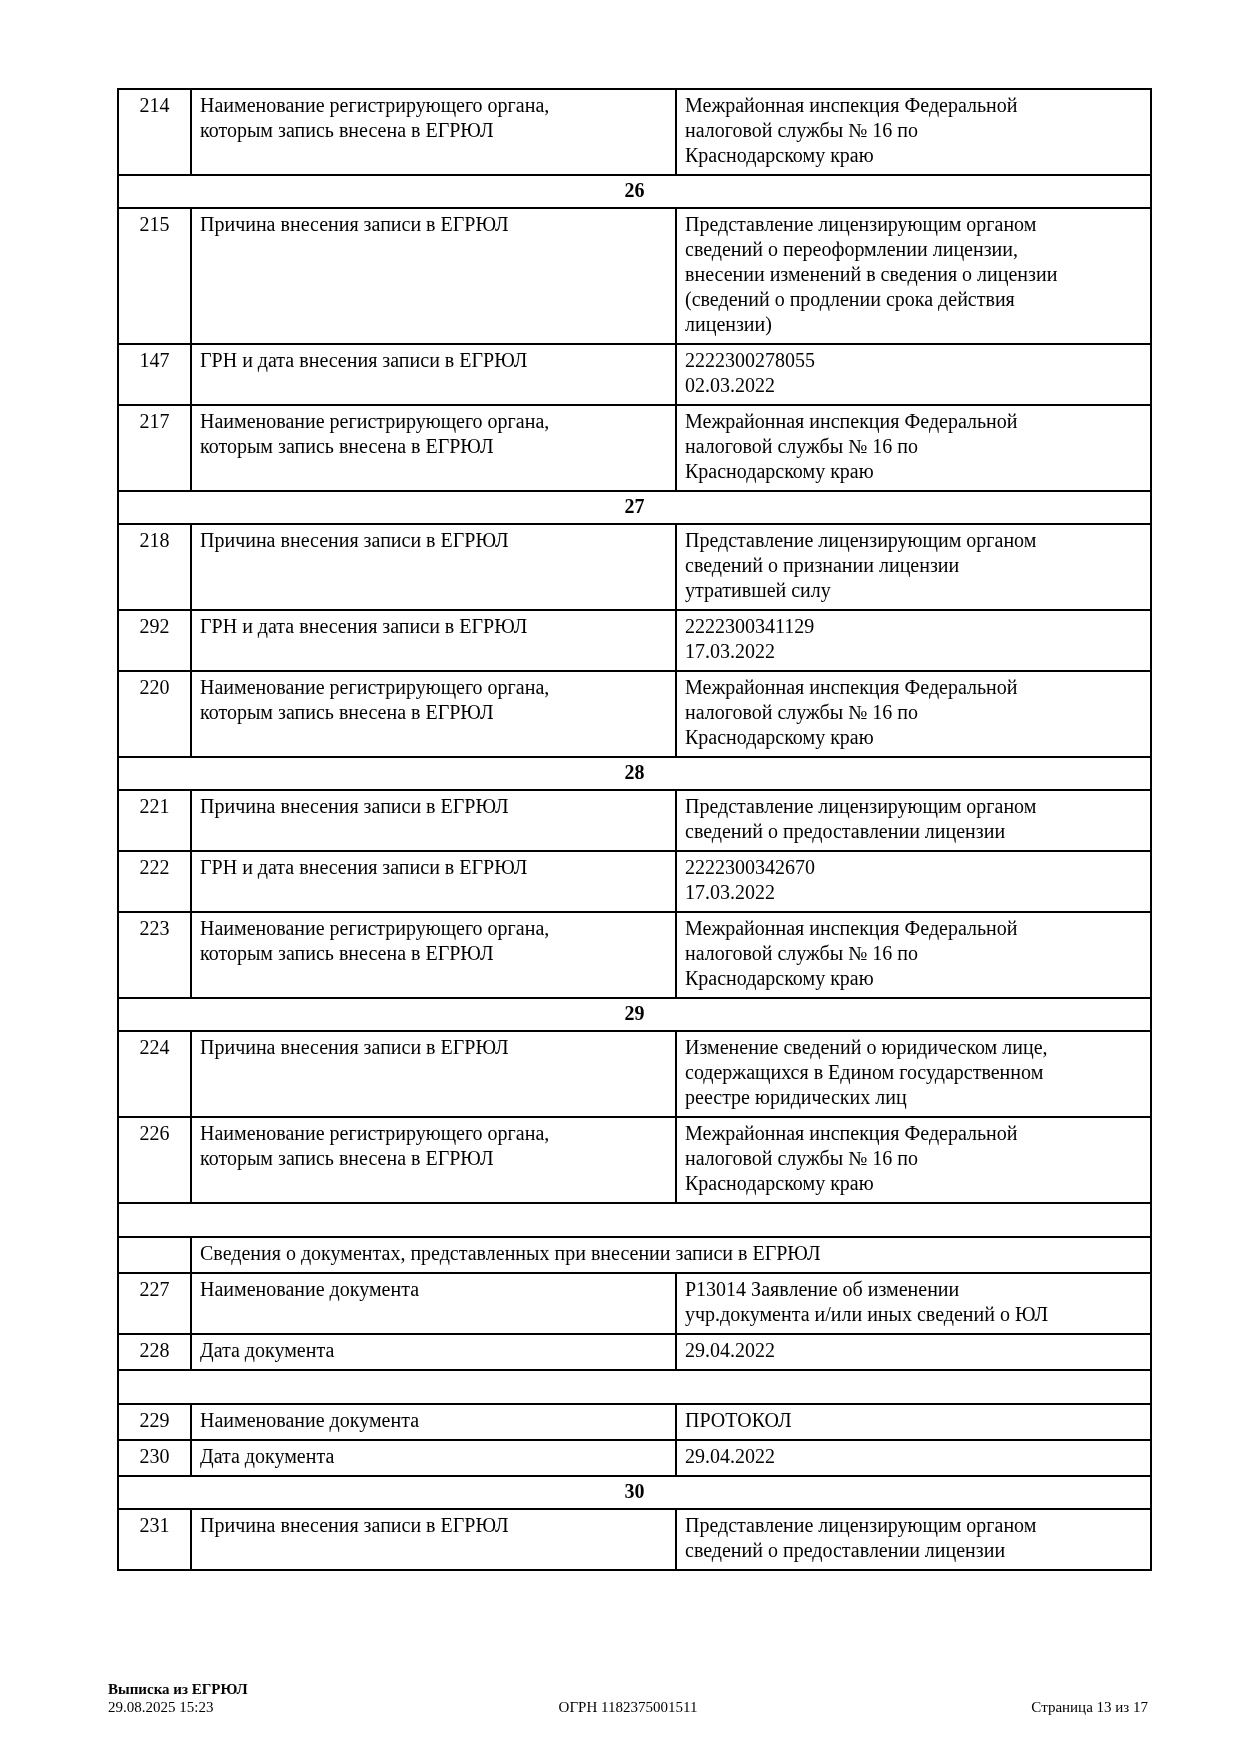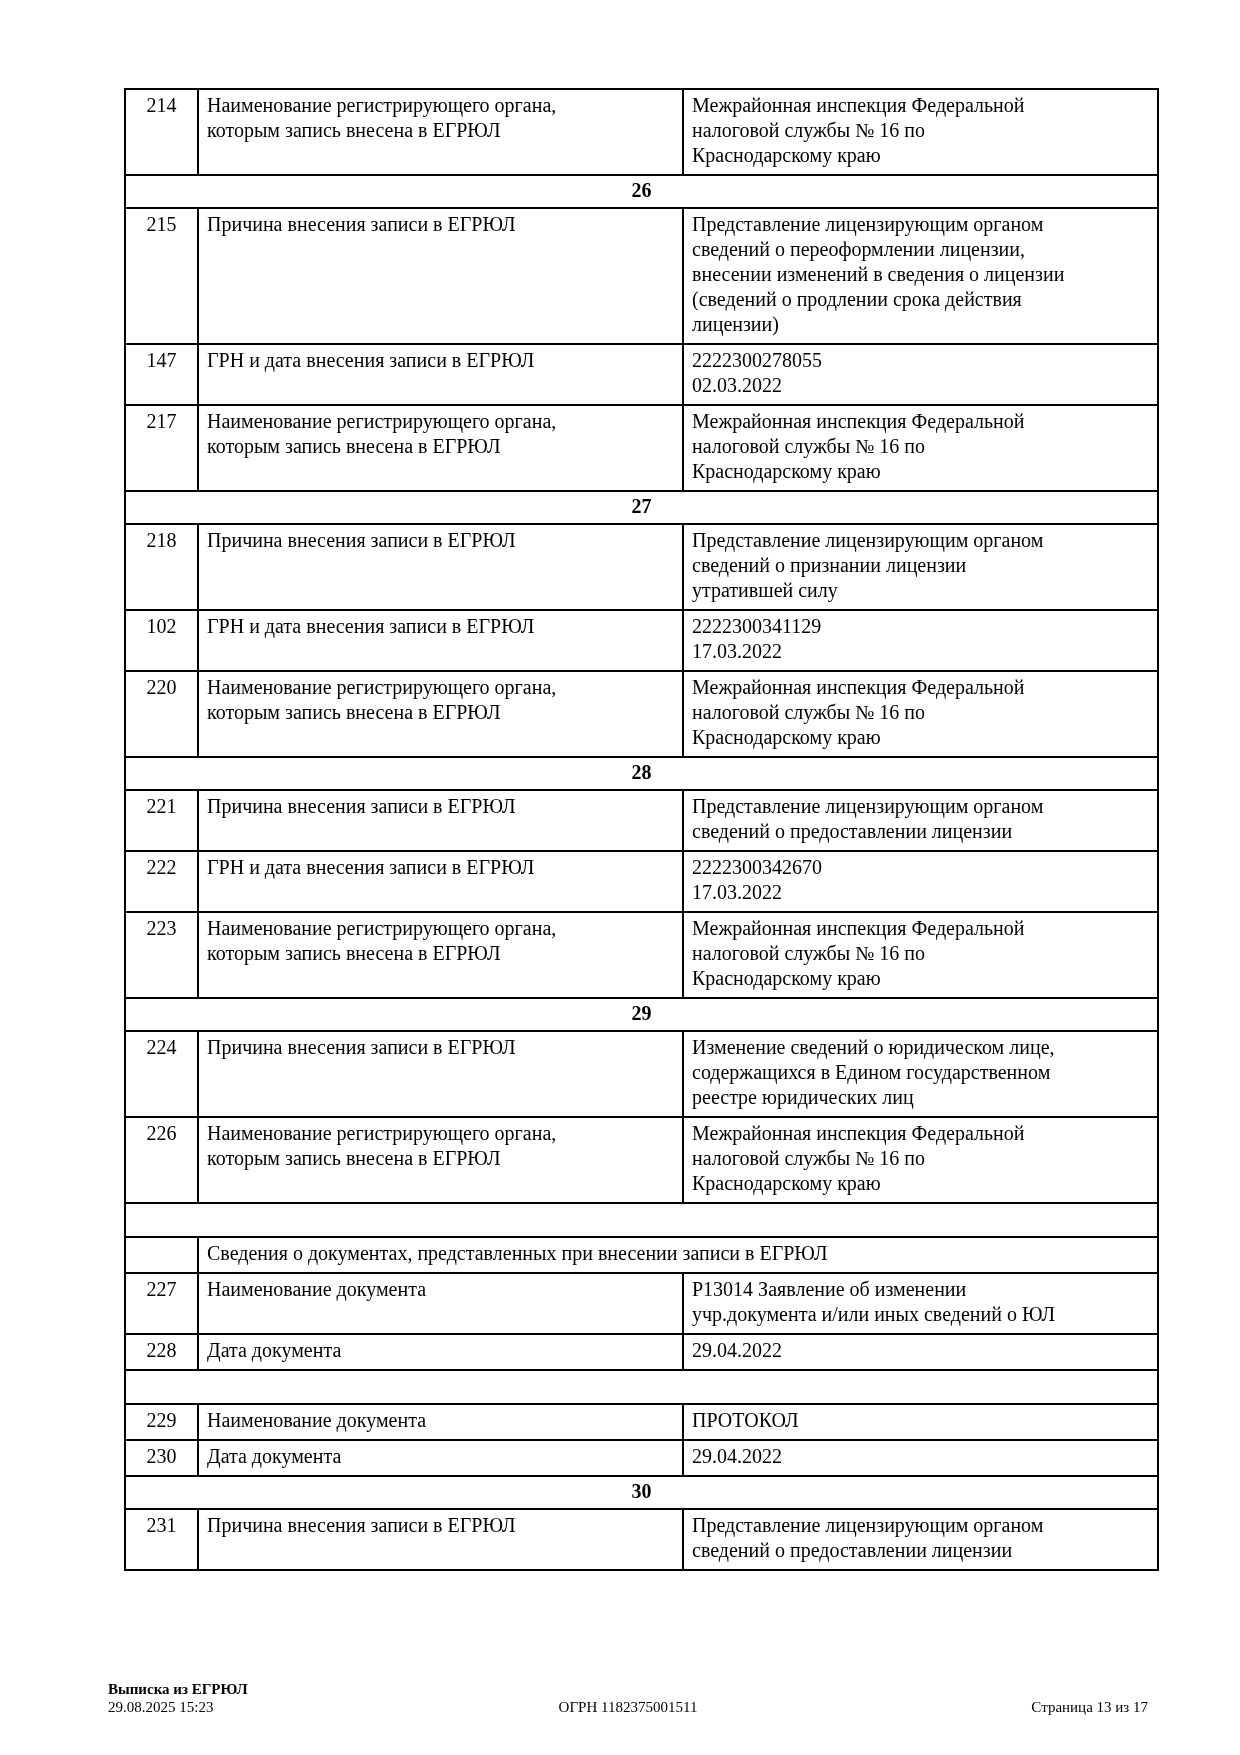--- a/index.html
+++ b/index.html
@@ -10,21 +10,21 @@
   body {
     width: 1240px;
     height: 1755px;
     position: relative;
     font-family: "Liberation Serif", "DejaVu Serif", serif;
     color: #000000;
     overflow: hidden;
   }
   .doc-table {
     position: absolute;
-    left: 124px;
+    left: 117px;
     top: 88px;
     width: 1033px;
     border-collapse: collapse;
     table-layout: fixed;
     font-size: 20px;
     line-height: 25px;
     border: 2px solid #eab308;
   }
   .doc-table td {
     border: 2px solid #000;
@@ -121,21 +121,21 @@
         <td class="section" colspan="3">27</td>
       </tr>
       <tr>
         <td class="num">218</td>
         <td class="label">Причина внесения записи в ЕГРЮЛ</td>
         <td class="value">Представление лицензирующим органом
 сведений о признании лицензии
 утратившей силу</td>
       </tr>
       <tr>
-        <td class="num">102</td>
+        <td class="num">292</td>
         <td class="label">ГРН и дата внесения записи в ЕГРЮЛ</td>
         <td class="value">2222300341129
 17.03.2022</td>
       </tr>
       <tr>
         <td class="num">220</td>
         <td class="label">Наименование регистрирующего органа,
 которым запись внесена в ЕГРЮЛ</td>
         <td class="value">Межрайонная инспекция Федеральной
 налоговой службы № 16 по

